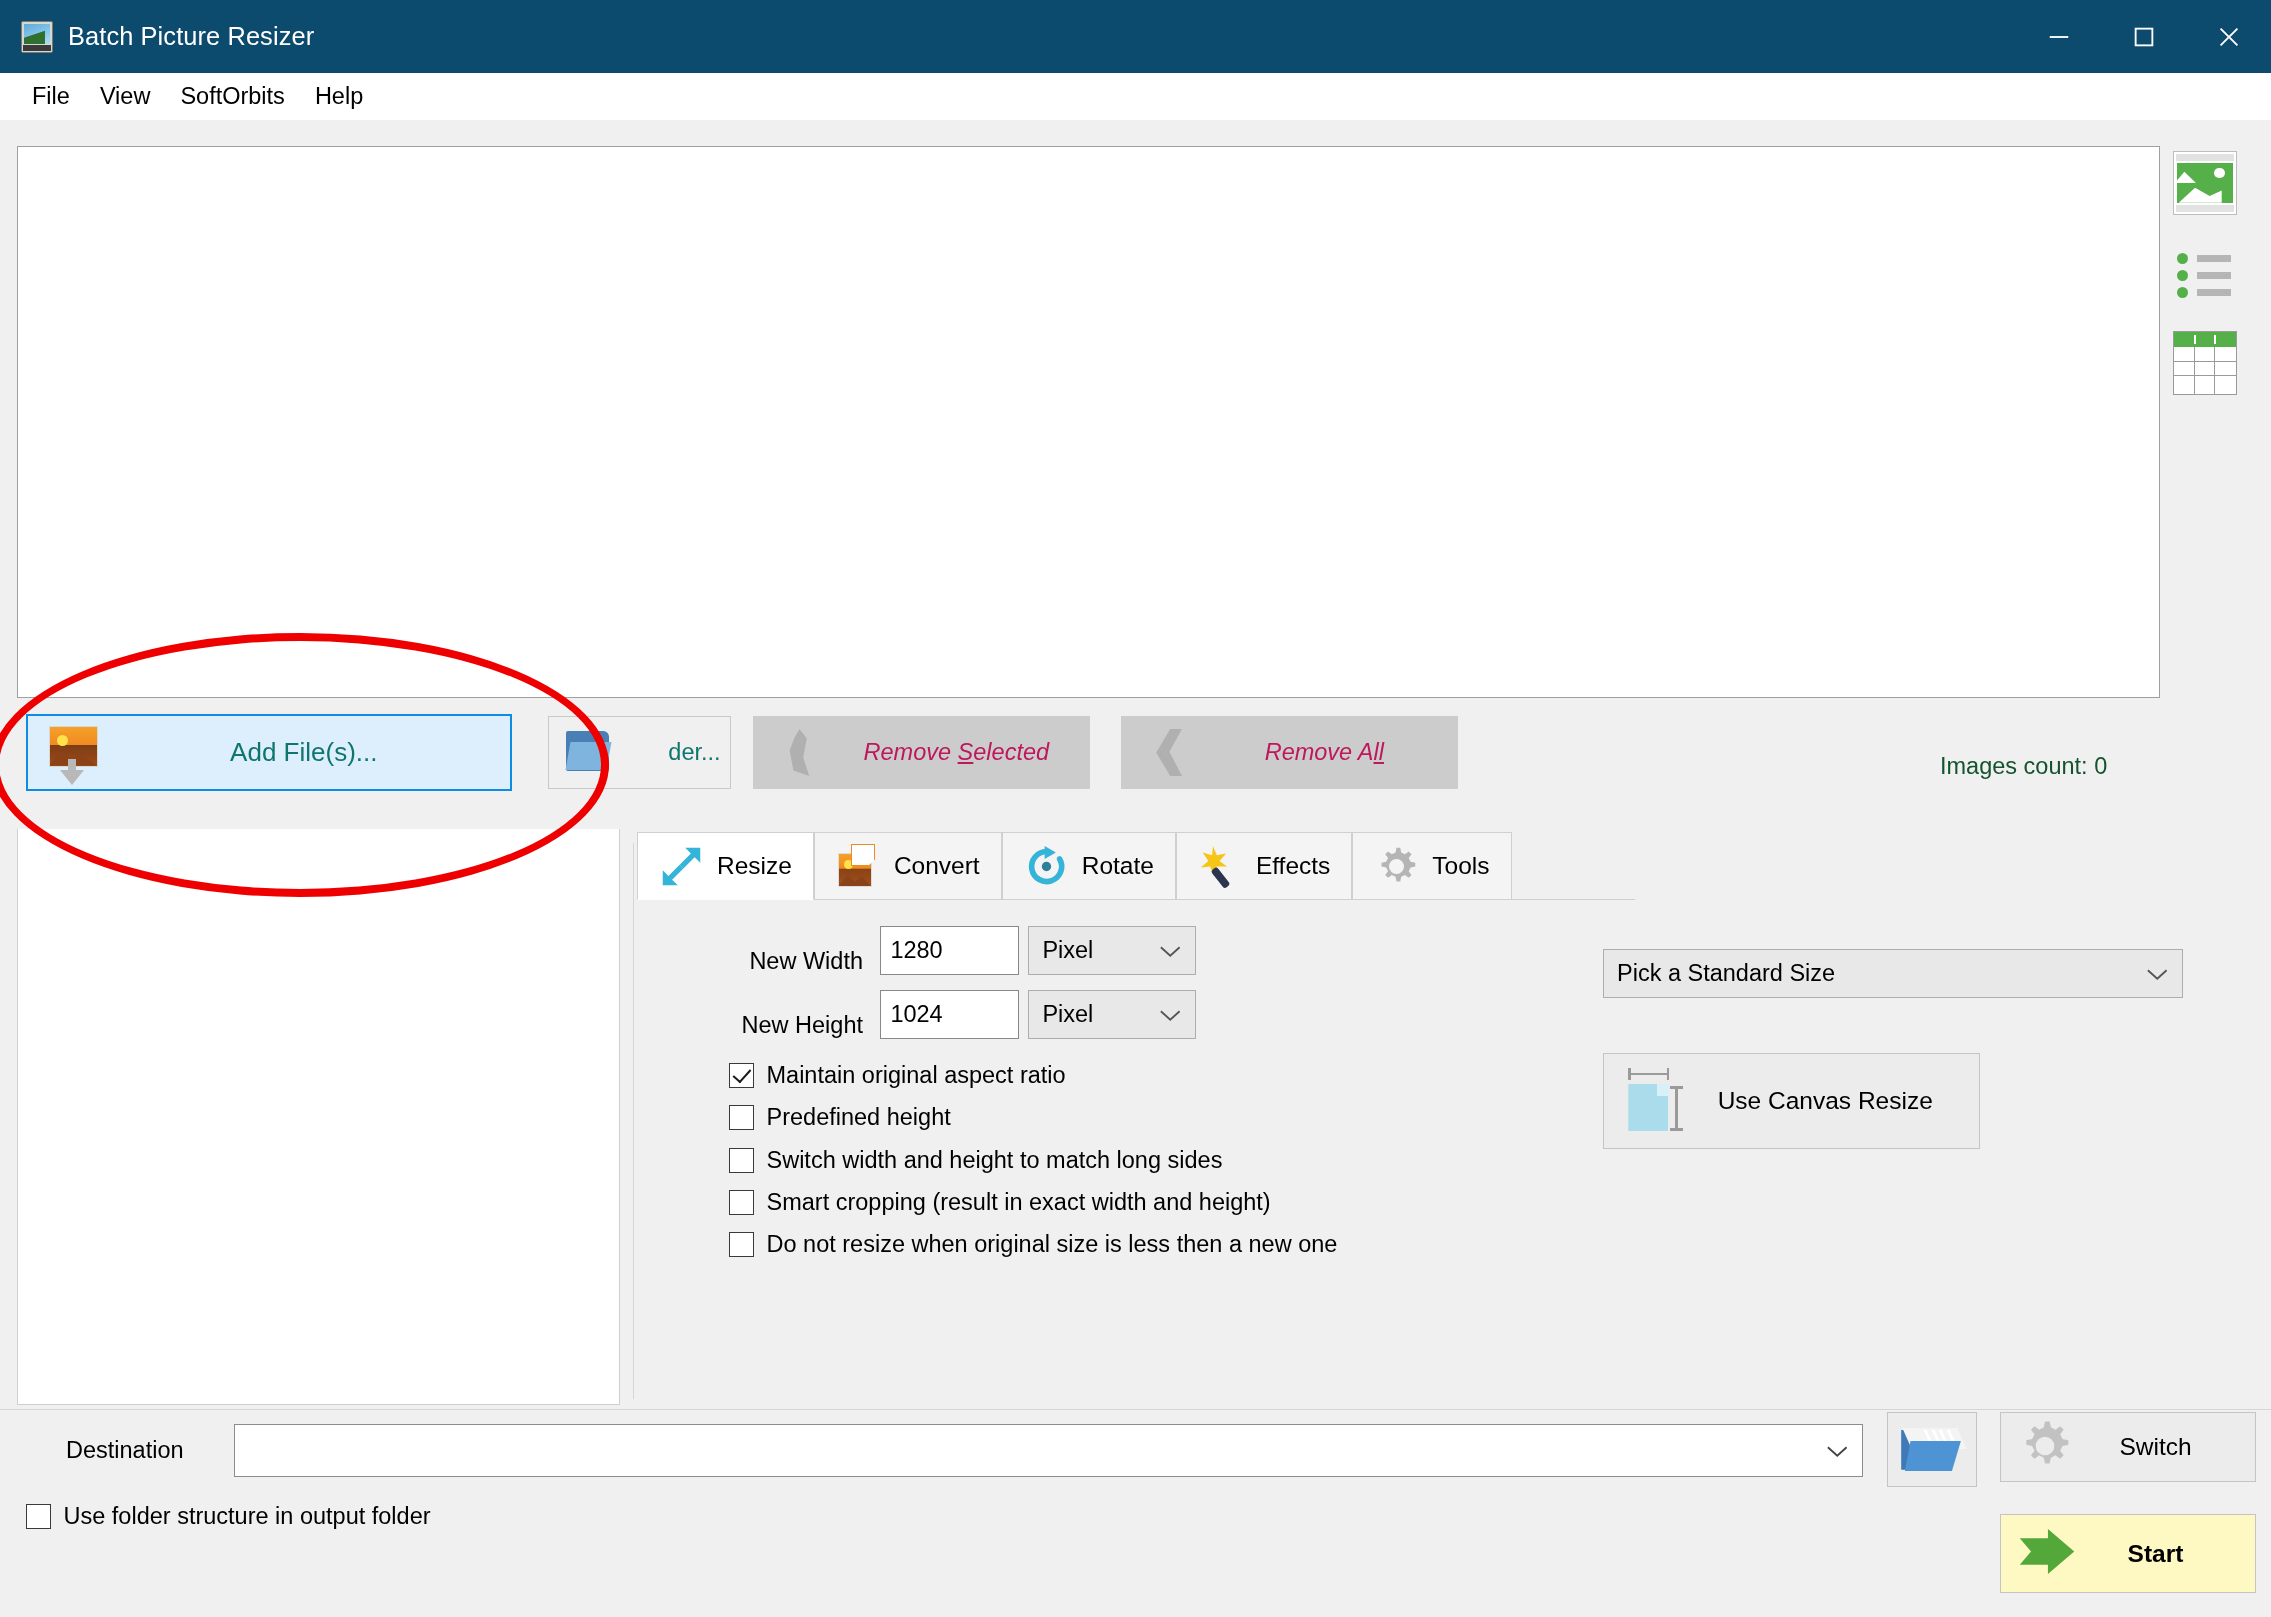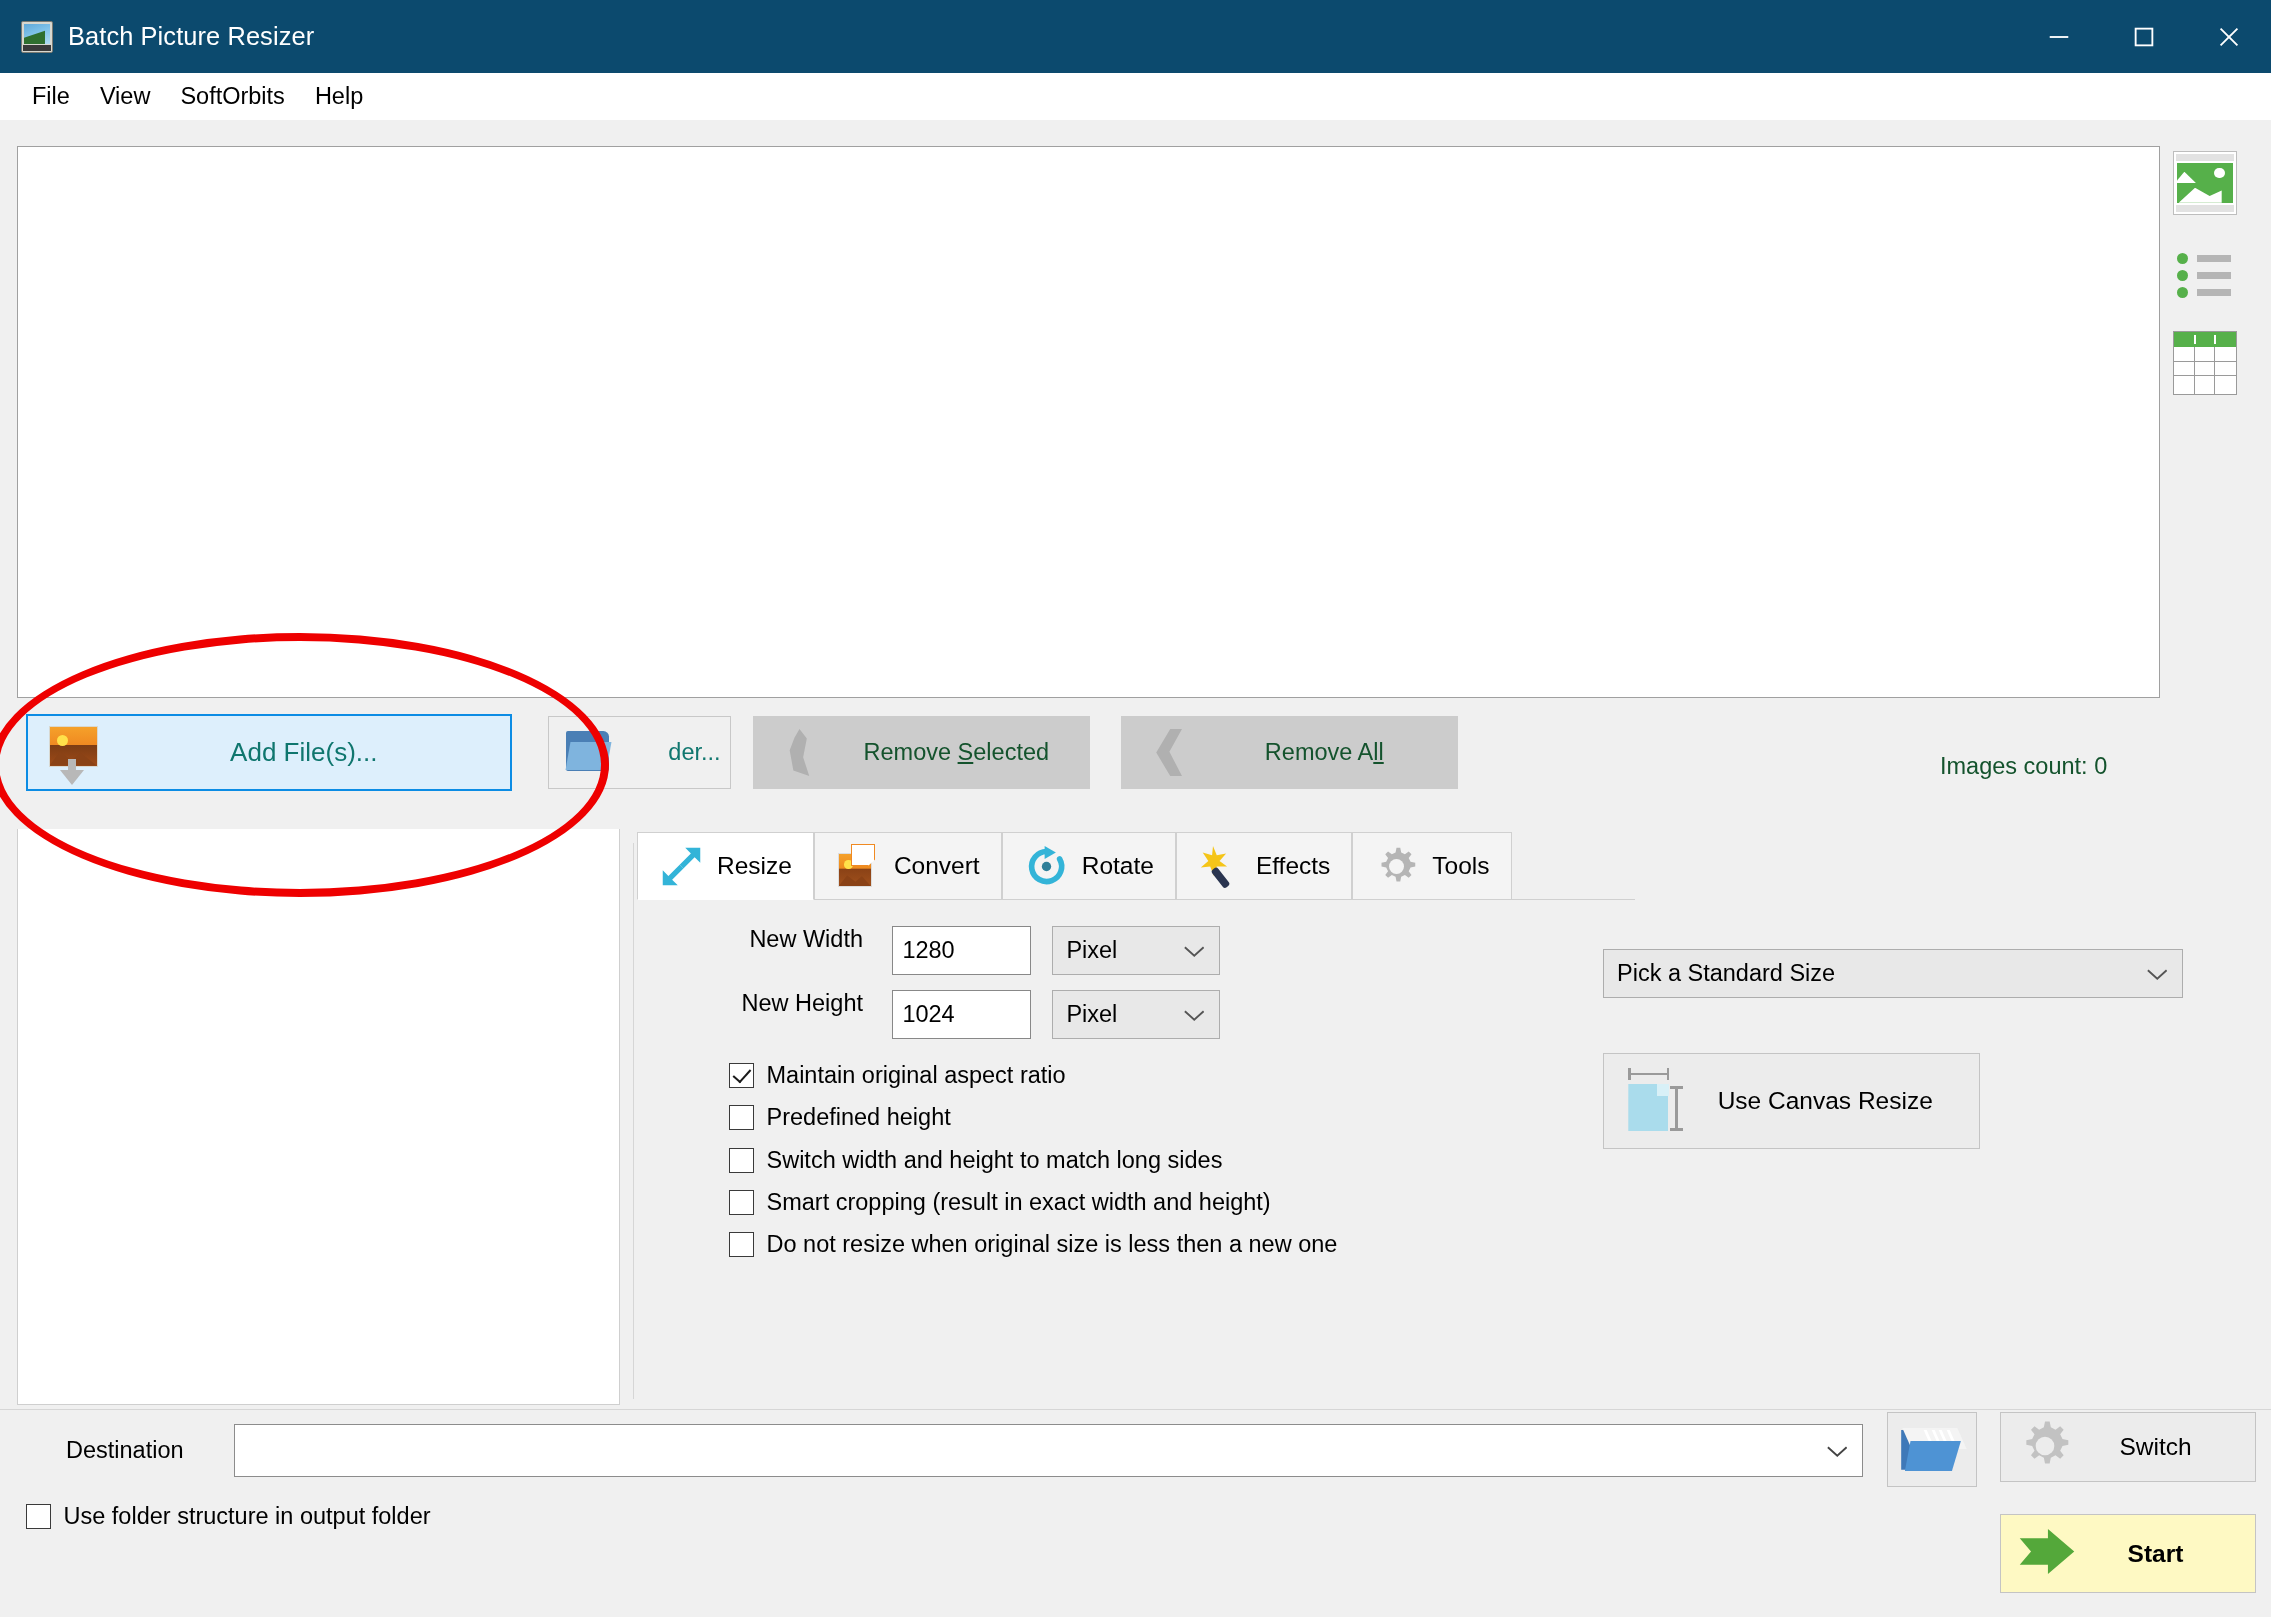--- a/index.html
+++ b/index.html
@@ -92,21 +92,21 @@
   .vi-table .hdr span { position:absolute; top:2.8px; width:1.9px; height:9.4px; background:#fff; }
   .vi-table .vl { position:absolute; top:15px; bottom:0; width:0.9px; background:#9a9a9a; }
   .vi-table .hl { position:absolute; left:0; right:0; height:0.9px; background:#9a9a9a; }
 
   
   #toolbar { position:absolute; left:0; top:716px; width:2271px; height:85px; }
   .tbtn {
     position:absolute; top:0; height:73px; display:flex; align-items:center;
     border:0.9px solid #c8c8c8; background:#f0f0f0; font-size:23.5px; color:#0f766e;
   }
-  .tbtn.disabled { background:#cccccc; border-color:#cccccc; color:#14532d; }
+  .tbtn.disabled { background:#cccccc; border-color:#cccccc; color:#be185d;font-style:italic; }
   .tbtn .lbl { flex:1; text-align:center; padding-right:9.4px; }
   .tbtn .ico { width:64px; height:58px; margin-left:15px; position:relative; flex:none; }
 
   #btn-addfiles {
     left:26px; width:486px; height:77px; top:-1.9px;
     background:#ddeffc; border:2.8px solid #0c8ce4;
   }
   #btn-addfiles .lbl { font-size:26px; }
   
   .ico-addfile .pic {
@@ -182,21 +182,21 @@
     background:linear-gradient(180deg,#f5a12a 0%,#ee8a1e 45%,#8a4216 46%,#a0501c 100%); border:0.9px solid #ddd; }
   .ic-convert .p1:before { content:""; position:absolute; left:5.6px; top:6.6px; width:8.5px; height:8.5px; background:#ffe14a; border-radius:50%; }
   .ic-convert .p1:after { content:""; position:absolute; left:0; bottom:0; width:100%; height:14px; background:#8a4216;
     clip-path:polygon(0 100%,26% 25%,52% 70%,72% 32%,100% 100%); }
   .ic-convert .p2 { position:absolute; left:15px; top:0; width:24.5px; height:22.6px; background:#fff; border:1.9px solid #f08a22;
     clip-path:polygon(0 0,100% 0,100% 70%,70% 100%,0 100%); }
 
   
   #resize-panel { position:absolute; left:637px; top:900px; width:1635px; height:508px; }
 
-  .frow { position:absolute; display:flex; align-items:flex-start;gap:12px; }
+  .frow { position:absolute; display:flex; align-items:flex-end; }
   .flabel { font-size:23.5px; text-align:right; }
   .tbox {
     height:49px; background:#fff; border:0.9px solid #888; font-size:23.5px;
     display:flex; align-items:center; padding-left:9.4px; color:#000;
   }
   .combo {
     height:49px; background:#e8e8e8; border:0.9px solid #adadad; font-size:23.5px;
     display:flex; align-items:center; padding-left:13px; color:#000; position:relative;
   }
   .combo .chev { position:absolute; right:13px; top:50%; transform:translateY(-50%); }

